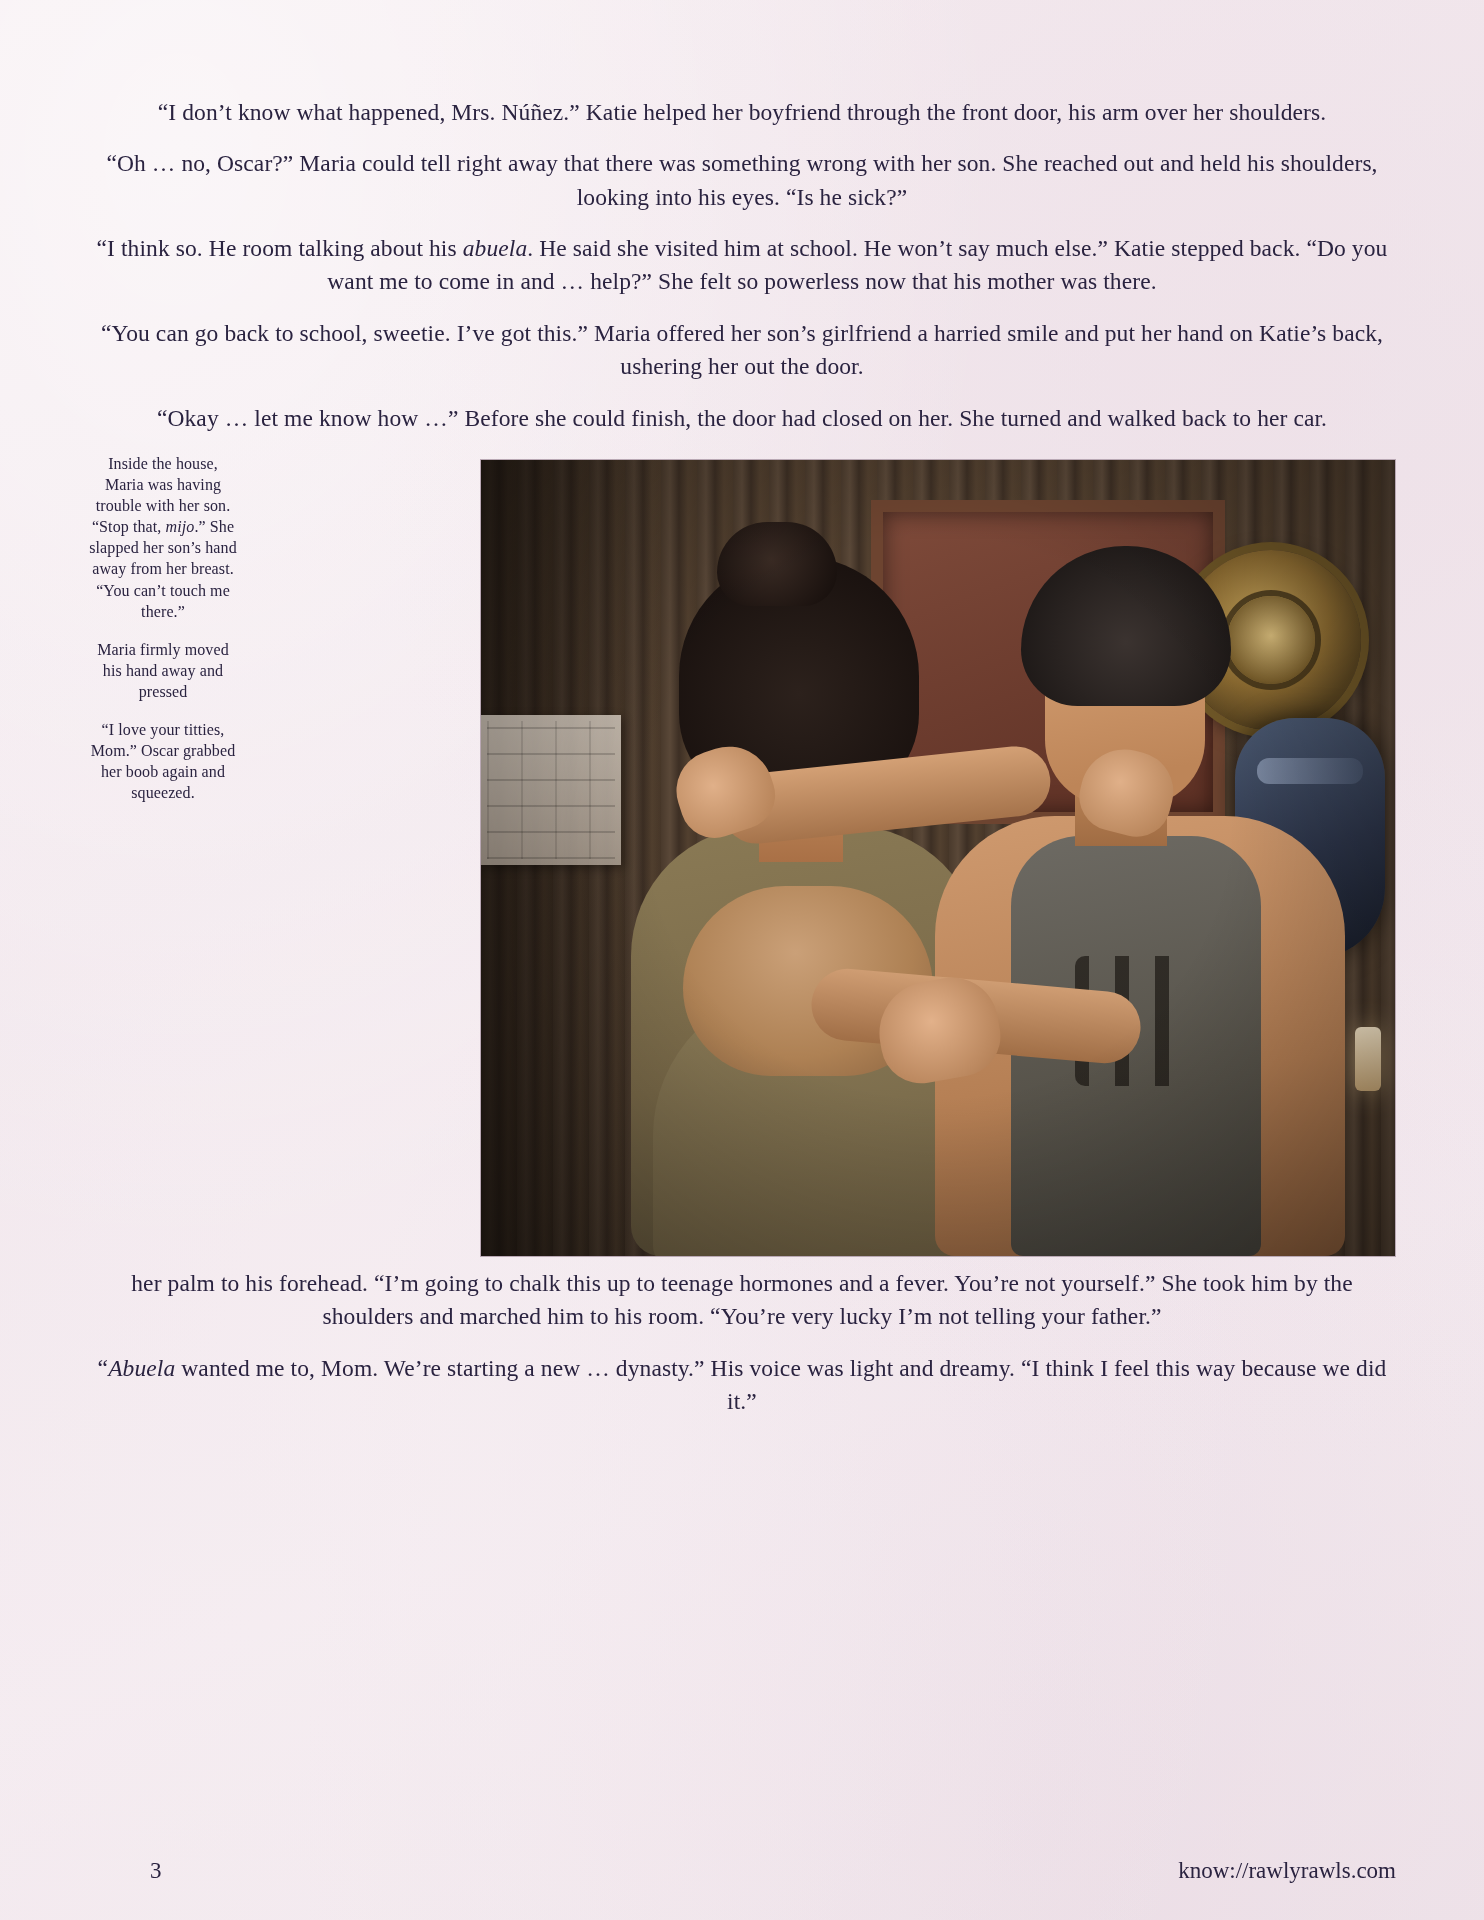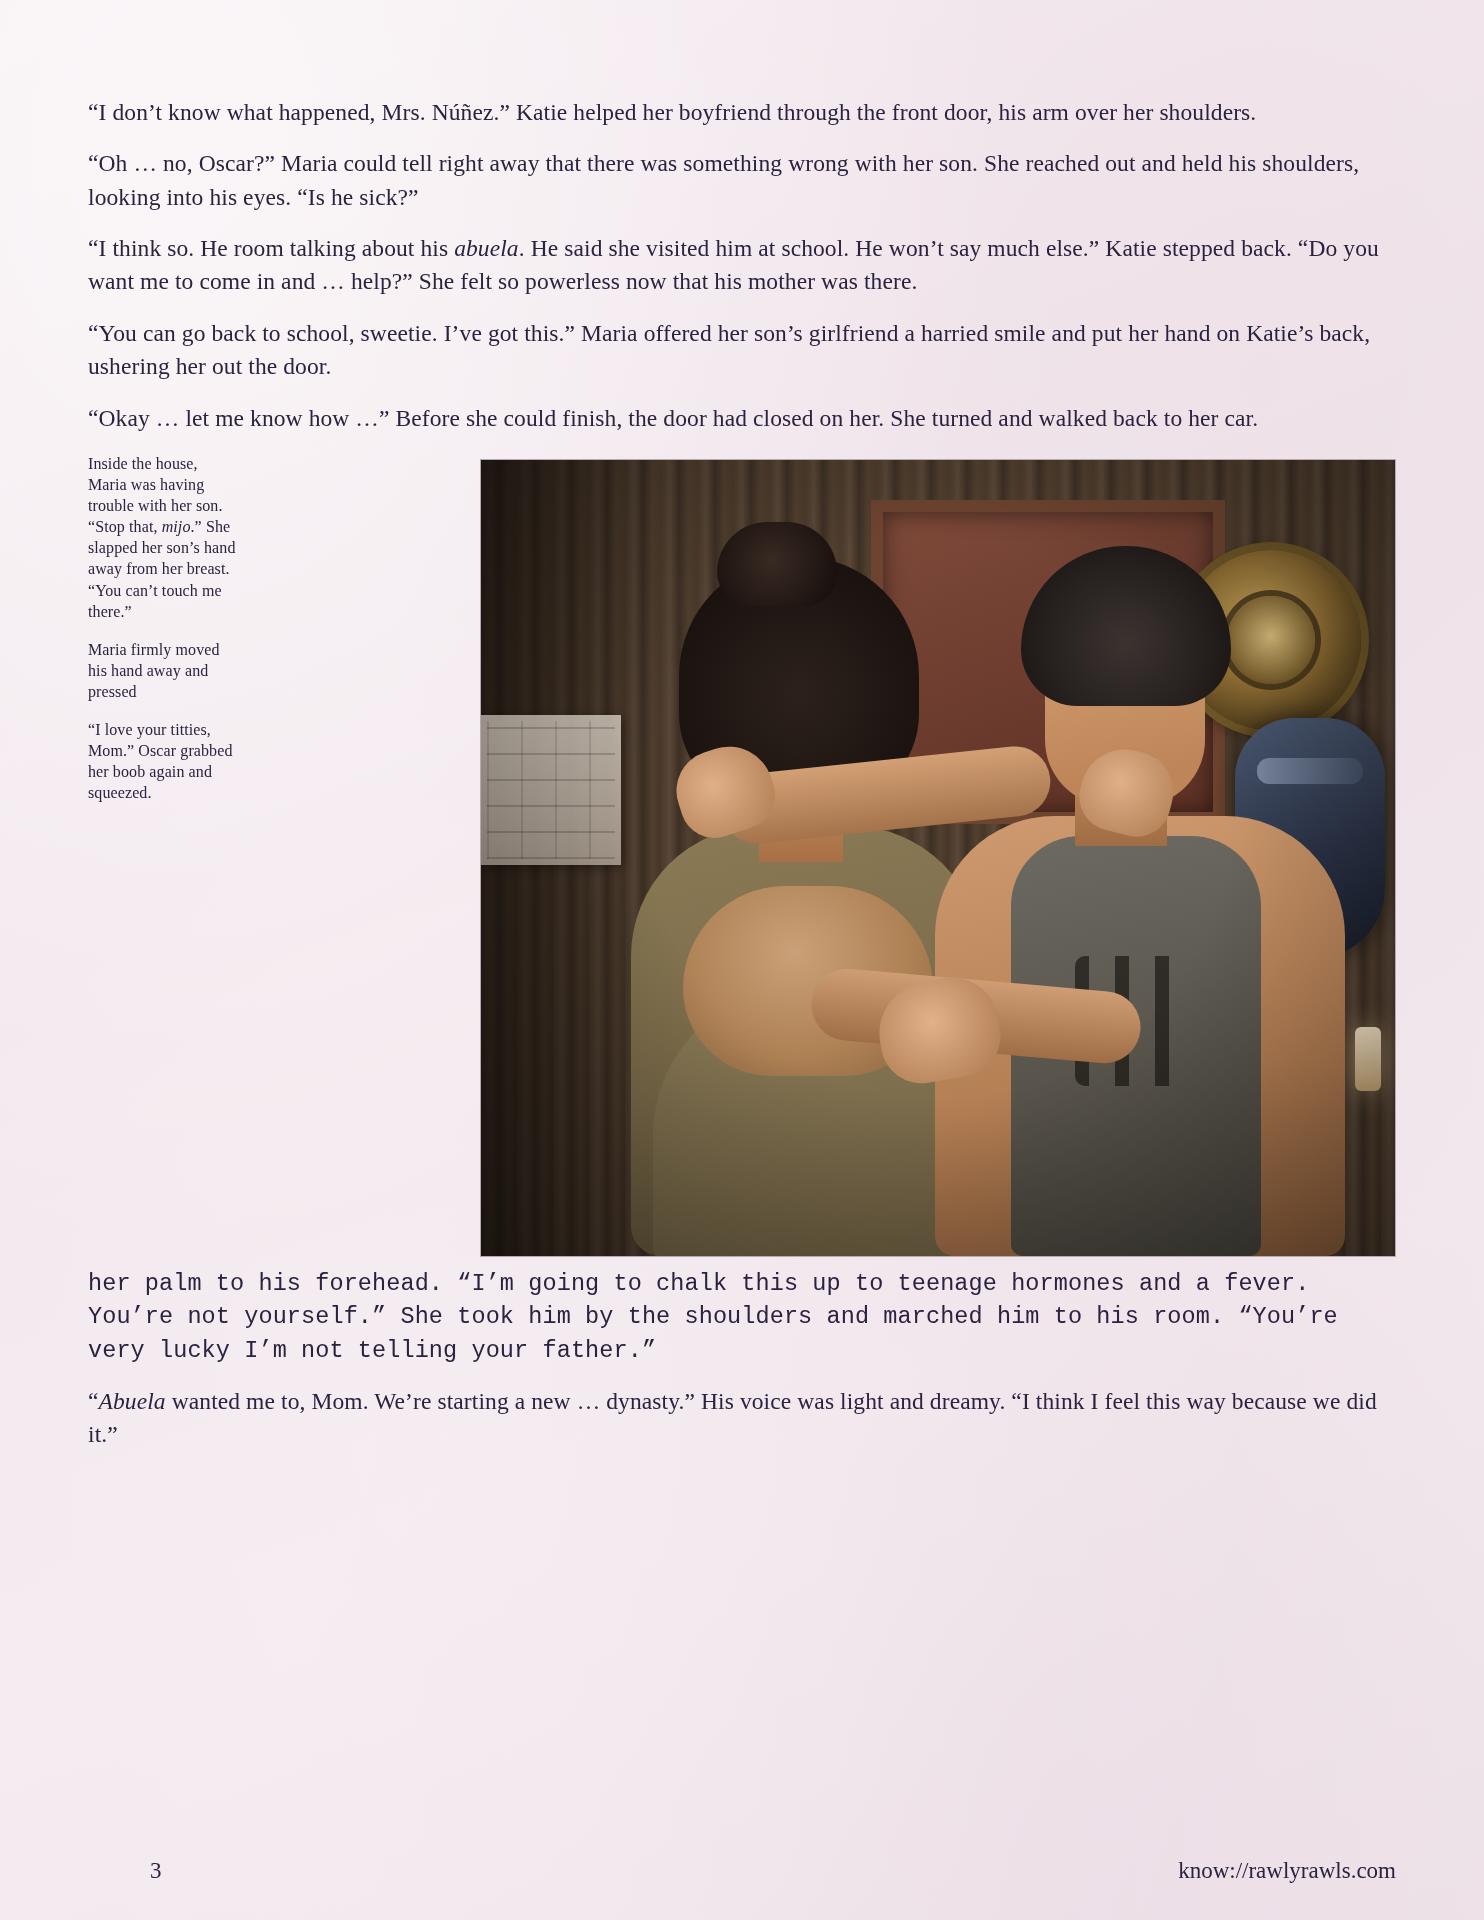--- a/index.html
+++ b/index.html
@@ -30,21 +30,21 @@
   .page {
     position: absolute;
     inset: 0;
     padding: 96px 88px 0 88px;
     box-sizing: border-box;
   }
   p.body-text {
     font-size: 23.5px;
     line-height: 1.42;
     margin: 0 0 18px 0;
-    text-align: left;
+    text-align: center;
     letter-spacing: 0.1px;
   }
   em { }
 
   
   .image-block {
     float: right;
     width: 916px;
     margin: 6px 0 10px 22px;
   }
@@ -298,21 +298,21 @@
     </div>
 
     <div class="sidecol">
       <p class="body-text"><span>Inside the house, Maria was having trouble with her son. “Stop that, </span><em>mijo</em><span>.” She slapped her son’s hand away from her breast. “You can’t touch me there.”</span></p>
       <p class="body-text">Maria firmly moved his hand away and pressed</p>
       <p class="body-text">“I love your titties, Mom.” Oscar grabbed her boob again and squeezed.</p>
     </div>
 
   </div>
 
-  <p class="body-text" style="clear:both;font-family:Liberation Mono, monospace;">her palm to his forehead. “I’m going to chalk this up to teenage hormones and a fever. You’re not yourself.” She took him by the shoulders and marched him to his room. “You’re very lucky I’m not telling your father.”</p>
+  <p class="body-text" style="clear:both;">her palm to his forehead. “I’m going to chalk this up to teenage hormones and a fever. You’re not yourself.” She took him by the shoulders and marched him to his room. “You’re very lucky I’m not telling your father.”</p>
 
   <p class="body-text"><span>“</span><em>Abuela</em><span> wanted me to, Mom. We’re starting a new … dynasty.” His voice was light and dreamy. “I think I feel this way because we did it.”</span></p>
 
 </div>
 
 <div class="footer">
   <span class="page-num">3</span>
   <span>know://rawlyrawls.com</span>
 </div>
 

